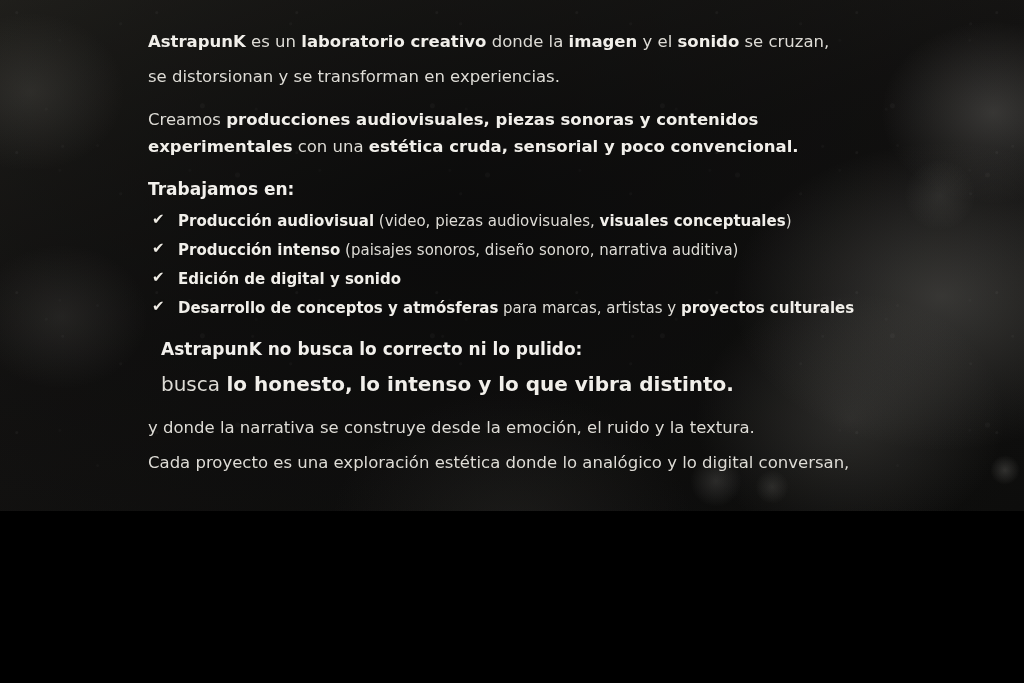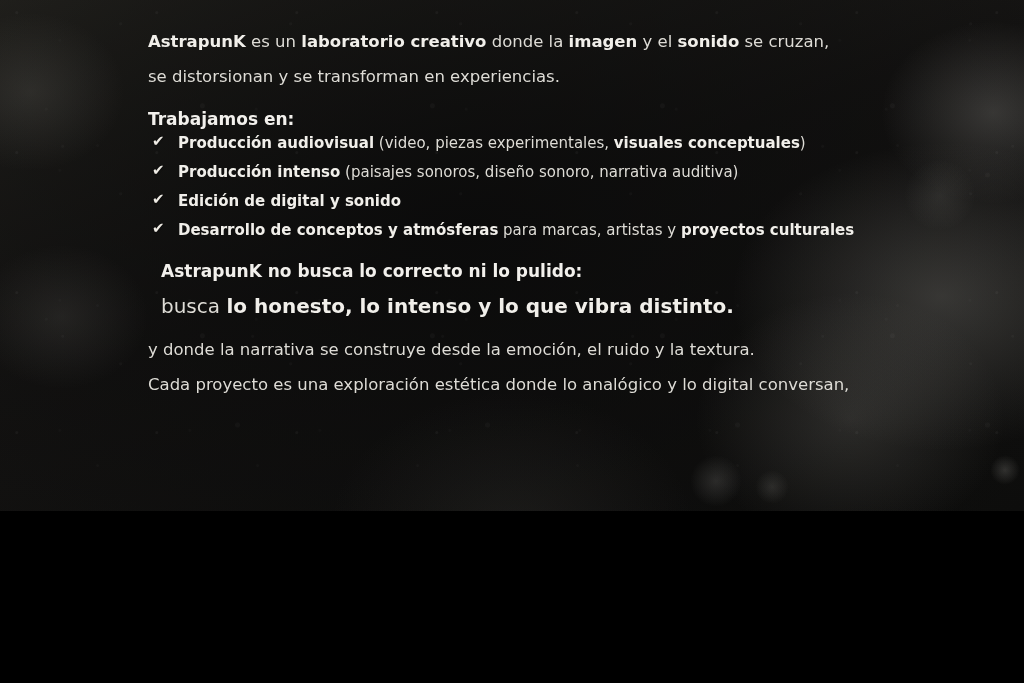--- a/index.html
+++ b/index.html
@@ -90,21 +90,21 @@
 
   b, strong, .b {
     font-weight: 700;
     color: #f1efea;
   }
 
   .heading {
     font-size: 17px;
     font-weight: 700;
     color: #f2f0ec;
-    margin: 0 0 0 0;
+    margin: 0 0 8px 0;
     line-height: 26px;
   }
 
   ul.list {
     list-style: none;
     margin: 0 0 6px 0;
     padding: 0;
   }
   ul.list li {
     position: relative;
@@ -172,27 +172,32 @@
 
   <div class="content">
 
     <div class="block">
       <p>
         <span class="b">AstrapunK</span><span> es un </span><span class="b">laboratorio creativo</span><span> donde la </span><span class="b">imagen</span><span> y el </span><span class="b">sonido</span><span> se cruzan,</span>
       </p>
       <p>se distorsionan y se transforman en experiencias.</p>
     </div>
 
+    <div class="block">
+      <p>
+        <span>Creamos </span><span class="b">producciones audiovisuales, piezas sonoras y contenidos experimentales</span><span> con una </span><span class="b">estética cruda, sensorial y poco convencional.</span>
+      </p>
+    </div>
 
     <div class="block">
       <p class="heading">Trabajamos en:</p>
       <ul class="list">
         <li>
           <span class="check">✔</span>
-          <span class="b">Producción audiovisual</span><span> (video, piezas experimentales, </span><span class="b">visuales conceptuales</span><span>)</span>
+          <span class="b">Producción audiovisual</span><span> (video, piezas audiovisuales, </span><span class="b">visuales conceptuales</span><span>)</span>
         </li>
         <li>
           <span class="check">✔</span>
           <span class="b">Producción intenso</span><span> (paisajes sonoros, diseño sonoro, narrativa auditiva)</span>
         </li>
         <li>
           <span class="check">✔</span>
           <span class="b">Edición de digital y sonido</span>
         </li>
         <li>

